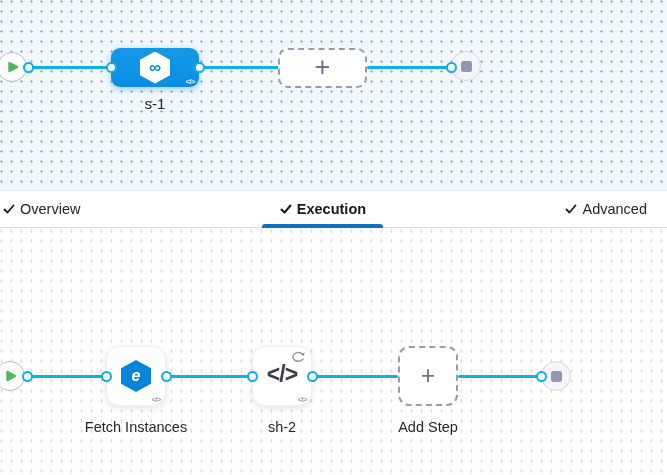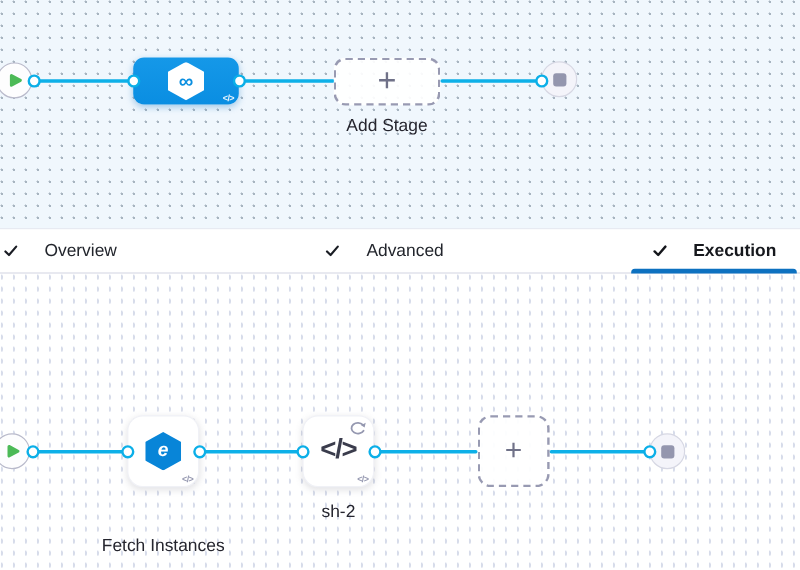--- a/index.html
+++ b/index.html
@@ -84,21 +84,21 @@
   }
 
   
   .tabbar {
     position:absolute; left:0; top:190px; width:667px; height:38px;
     background:#ffffff; border-top:1px solid #e7eaf2; border-bottom:1px solid #d9dbe7;
     display:flex; align-items:center; justify-content:space-between;
     padding:0 20px 0 2px; z-index:5;
   }
   .tab {
-    position:relative; height:100%; display:flex; align-items:center; gap:21px;
+    position:relative; height:100%; display:flex; align-items:center; gap:4px;
     color:#22252c; font-size:14.5px; cursor:pointer; white-space:nowrap;
   }
   .tab.active { font-weight:700; color:#16181d; }
   .tab .underline {
     position:absolute; left:-17px; right:-17px; bottom:-1px; height:4px;
     background:#0d71c0; border-radius:3px 3px 0 0;
   }
   .check-icon { width:14px; height:14px; flex:0 0 auto; }
 </style>
 </head>
@@ -117,55 +117,55 @@
         <polygon points="5.5,4 13,8 5.5,12" fill="#4cba57" stroke="#4cba57" stroke-width="2.5" stroke-linejoin="round"></polygon>
       </svg>
     </div>
 
     <div class="stage-node">
       <div class="hex white">
         <span>∞</span>
       </div>
       <span class="code-badge on-blue">&lt;/&gt;</span>
     </div>
+    <div class="node-label" style="left:111px; top:95px; width:88px; font-size:15px;">s-1</div>
 
     <div class="add-box add-stage">
       <span class="plus">+</span>
     </div>
-    <div class="node-label" style="left:278px; top:97px; width:89px;">Add Stage</div>
 
     <div class="term stop" style="left:451px; top:51px;">
       <div class="stop-square"></div>
     </div>
 
     <div class="port" style="left:22.5px; top:61.5px;"></div>
     <div class="port" style="left:105.5px; top:61.5px;"></div>
     <div class="port" style="left:193.5px; top:61.5px;"></div>
     <div class="port" style="left:445.5px; top:61.5px;"></div>
   </div>
 
   <div class="tabbar">
     <div class="tab">
       <svg class="check-icon" viewBox="0 0 14 14">
         <path d="M2.5 7.5 L5.5 10.5 L11.5 3.5" fill="none" stroke="#1a1d24" stroke-width="1.8" stroke-linecap="round" stroke-linejoin="round"></path>
       </svg>
       <span>Overview</span>
     </div>
+    <div class="tab active">
+      <svg class="check-icon" viewBox="0 0 14 14">
+        <path d="M2.5 7.5 L5.5 10.5 L11.5 3.5" fill="none" stroke="#14161b" stroke-width="2" stroke-linecap="round" stroke-linejoin="round"></path>
+      </svg>
+      <span>Execution</span>
+      <div class="underline"></div>
+    </div>
     <div class="tab">
       <svg class="check-icon" viewBox="0 0 14 14">
         <path d="M2.5 7.5 L5.5 10.5 L11.5 3.5" fill="none" stroke="#1a1d24" stroke-width="1.8" stroke-linecap="round" stroke-linejoin="round"></path>
       </svg>
       <span>Advanced</span>
-    </div>
-    <div class="tab active">
-      <svg class="check-icon" viewBox="0 0 14 14">
-        <path d="M2.5 7.5 L5.5 10.5 L11.5 3.5" fill="none" stroke="#14161b" stroke-width="2" stroke-linecap="round" stroke-linejoin="round"></path>
-      </svg>
-      <span>Execution</span>
-      <div class="underline"></div>
     </div>
   </div>
 
   <div class="canvas-bottom">
 
     <div class="line" style="left:27px; top:146.5px; width:79px;"></div>
     <div class="line" style="left:166px; top:146.5px; width:86px;"></div>
     <div class="line" style="left:312px; top:146.5px; width:86px;"></div>
     <div class="line" style="left:458px; top:146.5px; width:83px;"></div>
 
@@ -174,35 +174,36 @@
         <polygon points="5.5,4 13,8 5.5,12" fill="#4cba57" stroke="#4cba57" stroke-width="2.5" stroke-linejoin="round"></polygon>
       </svg>
     </div>
 
     <div class="step-node fetch">
       <div class="hex blue">
         <span>e</span>
       </div>
       <span class="code-badge on-white">&lt;/&gt;</span>
     </div>
-    <div class="node-label" style="left:66px; top:191px; width:140px;margin-top:28px;">Fetch Instances</div>
+    <div class="node-label" style="left:66px; top:191px; width:140px;">Fetch Instances</div>
 
     <div class="step-node sh">
       <svg class="loop-badge" viewBox="0 0 18 14">
         <path d="M14 3.2 A6 5 0 1 0 14.6 8.6" fill="none" stroke="#9598b0" stroke-width="1.7" stroke-linecap="round"></path>
         <polygon points="16.6,1.2 15.6,5.6 12.2,3.4" fill="#9598b0"></polygon>
       </svg>
       <span class="sh-glyph">&lt;/&gt;</span>
       <span class="code-badge on-white">&lt;/&gt;</span>
     </div>
     <div class="node-label" style="left:242px; top:191px; width:80px;">sh-2</div>
 
     <div class="add-box add-step">
       <span class="plus" style="font-size:25px;">+</span>
     </div>
+    <div class="node-label" style="left:388px; top:191px; width:80px;">Add Step</div>
 
     <div class="term stop" style="left:541px; top:133px;">
       <div class="stop-square"></div>
     </div>
 
     <div class="port" style="left:21.5px; top:142.5px;"></div>
     <div class="port" style="left:100.5px; top:142.5px;"></div>
     <div class="port" style="left:160.5px; top:142.5px;"></div>
     <div class="port" style="left:246.5px; top:142.5px;"></div>
     <div class="port" style="left:306.5px; top:142.5px;"></div>

